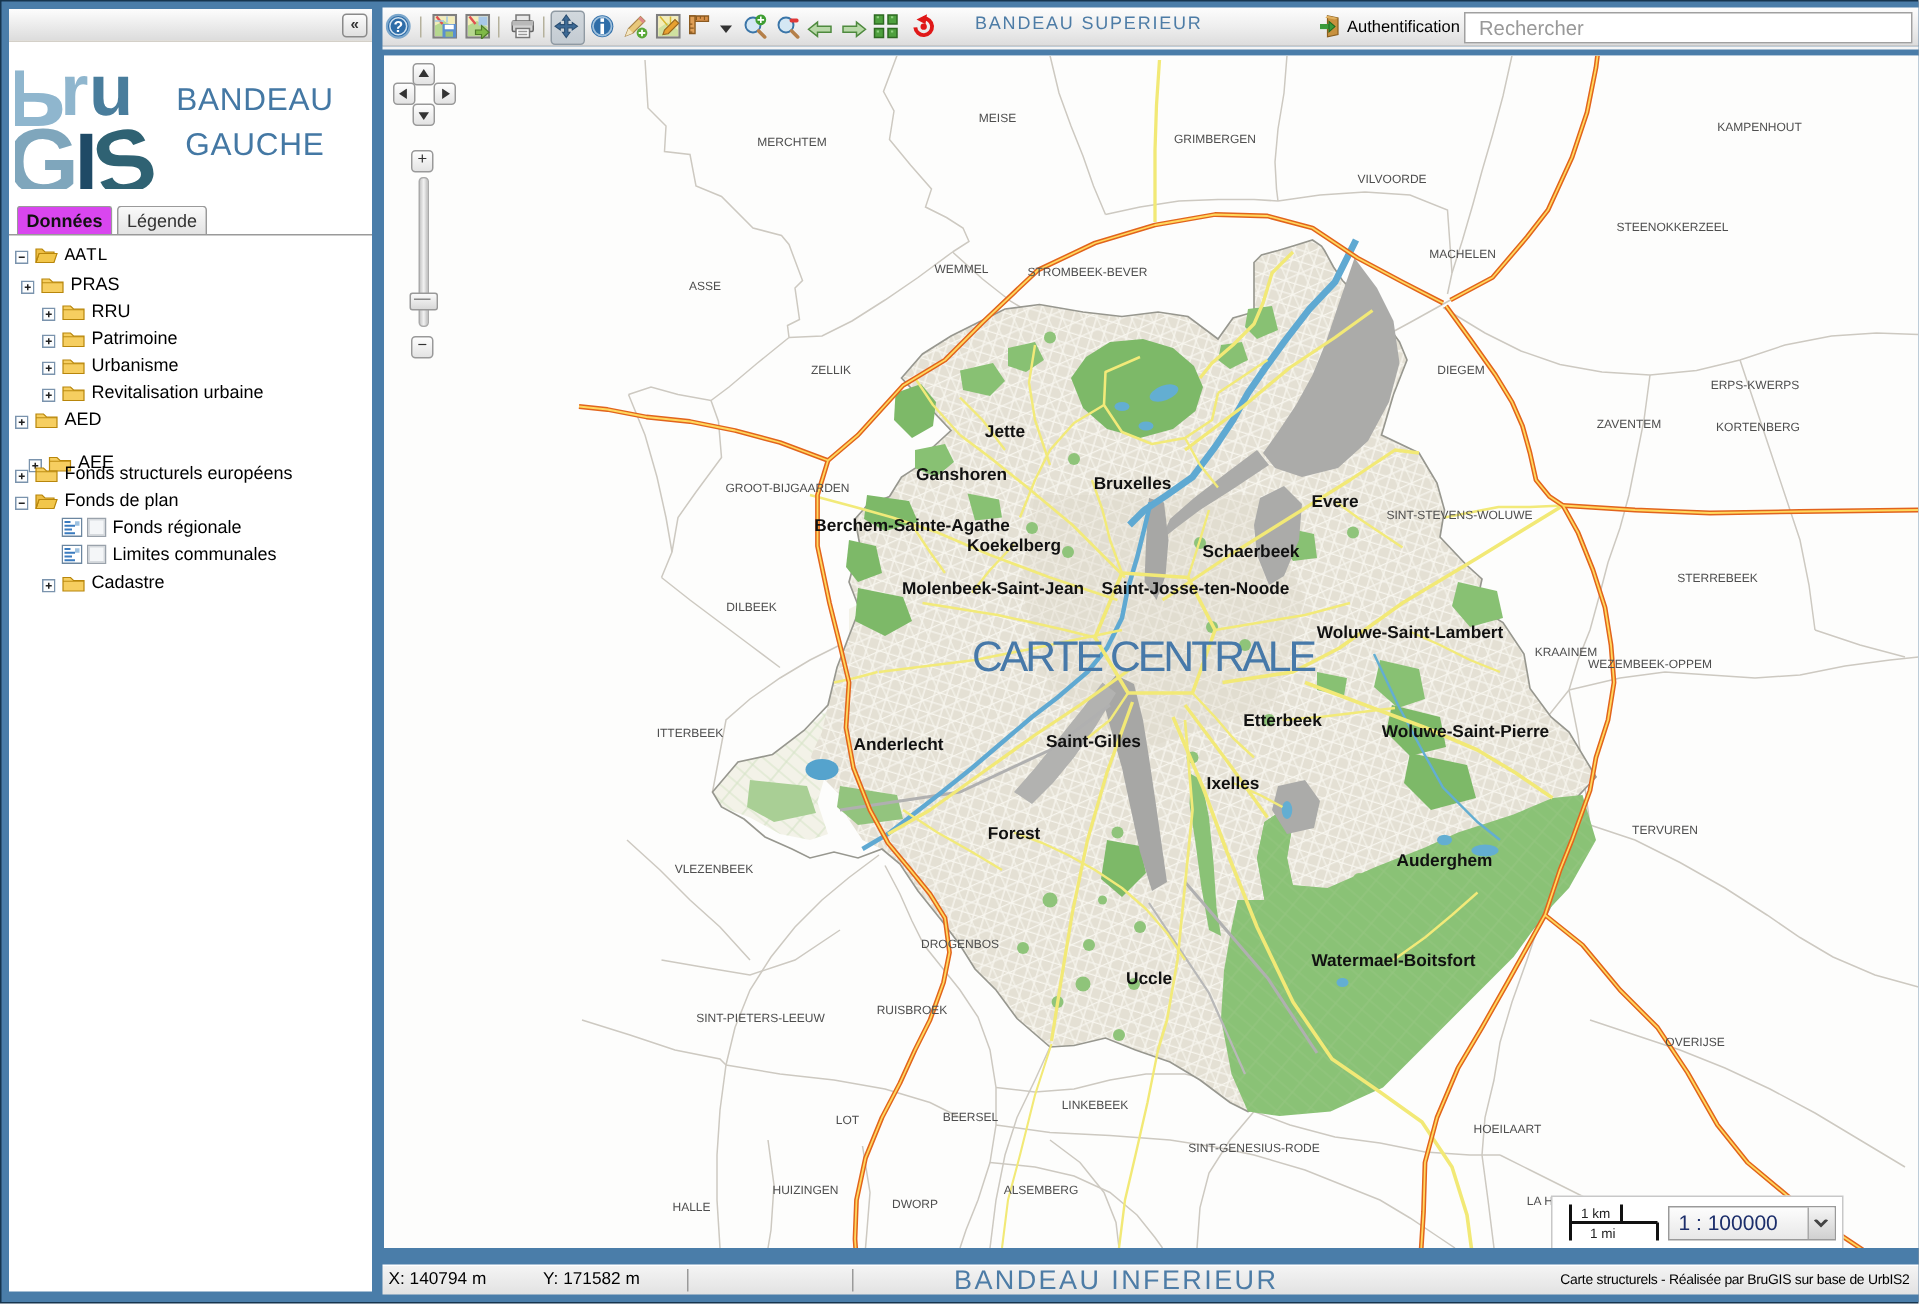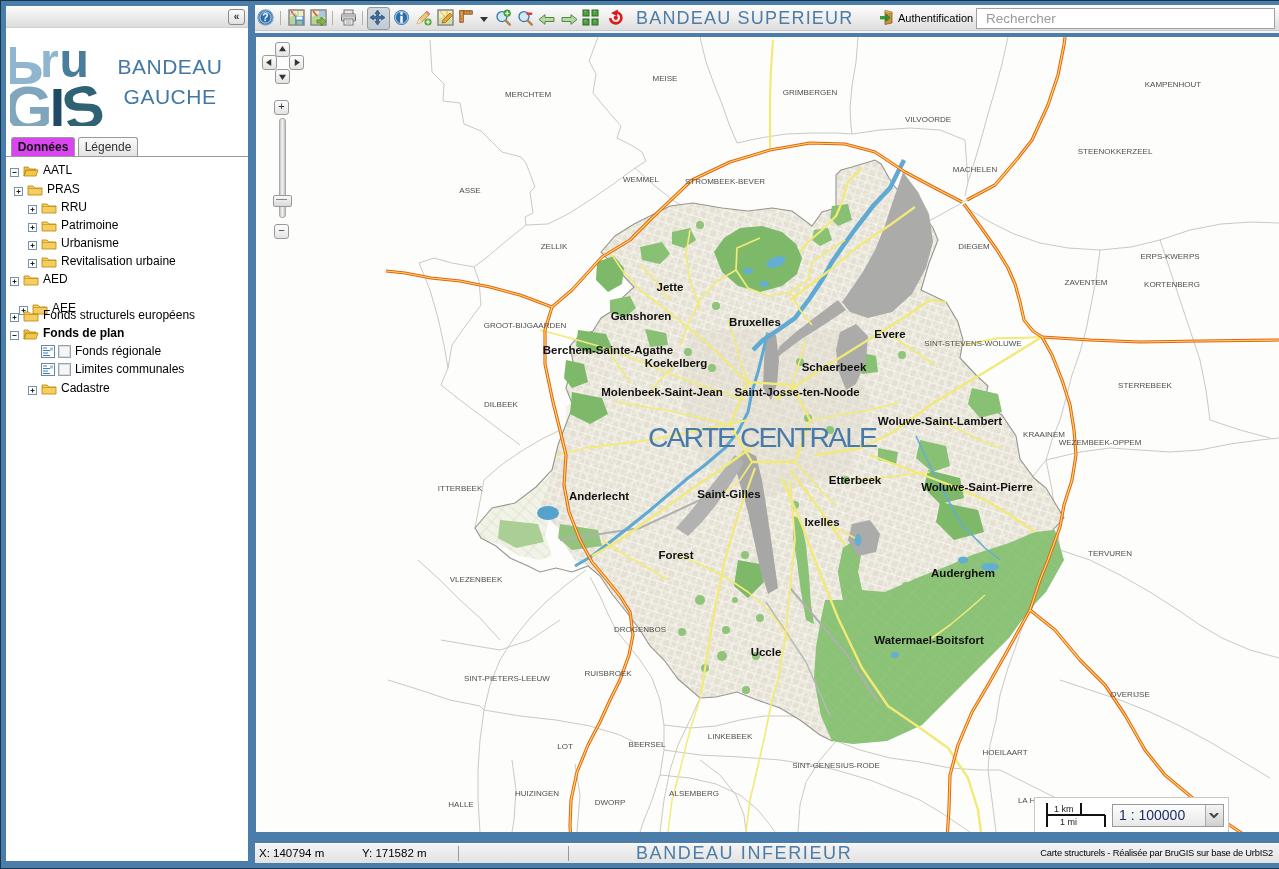--- a/index.html
+++ b/index.html
@@ -21,21 +21,21 @@
 #tree{position:absolute;left:0;top:153px;width:242px;bottom:0;font-size:12px;color:#000;}
 .trow{position:absolute;height:18px;line-height:18px;white-space:nowrap;}
 .trow svg{vertical-align:-3px;}
 .tlabel{margin-left:4px;}
 
 #toolbar{position:absolute;left:255px;top:5px;width:1024px;height:25px;background:linear-gradient(#fdfdfd,#ededed 55%,#dddddd);border-bottom:1px solid #c8c8c8;}
 #toolbar2{position:absolute;left:255px;top:31px;width:1024px;height:2px;background:#f5f5f5;}
 .ticon{position:absolute;top:4px;width:17px;height:17px;}
 .tsep{position:absolute;top:6px;width:1px;height:14px;background:#b5b19c;}
 #panbtn{position:absolute;left:112px;top:2px;width:21px;height:21px;border:1px solid #8f9aa3;border-radius:3px;background:linear-gradient(#d2d8dd,#c3cbd2);}
-#bsup{position:absolute;left:381px;top:3px;font-size:18px;color:#4d7ca6;letter-spacing:1.2px;}
+#bsup{position:absolute;left:395px;top:3px;font-size:12px;color:#4d7ca6;letter-spacing:1.2px;}
 #authic{position:absolute;left:622px;top:4px;width:17px;height:17px;}
 #authlbl{position:absolute;left:643px;top:7px;font-size:11px;color:#000;}
 #search{position:absolute;left:721px;top:3px;width:288px;height:19px;border:1px solid #a0a0a0;background:#fff;font-size:13.5px;color:#999;padding-left:9px;line-height:19px;}
 
 #map{position:absolute;left:256px;top:37px;width:1023px;height:795px;background:#fff;overflow:hidden;}
 
 #sbar{position:absolute;left:255px;top:843px;width:1024px;height:19px;background:linear-gradient(#f4f4f4,#e2e2e2);border-top:1px solid #fff;font-size:11.5px;color:#000;}
 #sbar .sep{position:absolute;top:2px;width:1px;height:15px;background:#9a9a9a;}
 #binf{position:absolute;left:381px;top:-1px;font-size:18px;color:#4d7ca6;letter-spacing:1.6px;}
 #sright{position:absolute;right:6px;top:4px;font-size:9.3px;letter-spacing:-0.2px;}
@@ -174,21 +174,21 @@
       <text x="48" y="82" font-size="50" fill="#2f6273" transform="rotate(-12 60 70)">S</text>
     </g>
   </svg>
   <div id="brand">BANDEAU<br>GAUCHE</div>
   <div id="tabs">
       <div class="tab" id="tab2">Légende</div>
       <div class="tab" id="tab1">Données</div>
     </div>
   <div id="tabline"></div>
   <div id="tree">
-   <div class="trow" style="left:4px;top:2px;"><svg width="9" height="9">
+   <div class="trow" style="left:4px;top:2px;font-family:Liberation Mono, monospace;"><svg width="9" height="9">
           <rect x="0.5" y="0.5" width="8" height="8" fill="#fcfdfe" stroke="#7a93ad"></rect>
           <path d="M2.5 4.5h4" stroke="#222" stroke-width="1"></path>
         </svg><svg width="16" height="13" style="margin-left:4px;">
           <path d="M1 12 L3 6 L15 6 L13 12 Z" fill="#F2C64A" stroke="#B8860B" stroke-width="0.8"></path>
           <path d="M1 12 L1 3 L5 3 L7 5 L13 5 L13 6 L3 6 Z" fill="#EDBE45" stroke="#B8860B" stroke-width="0.8"></path>
         </svg><span class="tlabel">AATL</span></div>
    <div class="trow" style="left:8px;top:21px;"><svg width="9" height="9">
           <rect x="0.5" y="0.5" width="8" height="8" fill="#fcfdfe" stroke="#7a93ad"></rect>
           <path d="M2.5 4.5h4M4.5 2.5v4" stroke="#222" stroke-width="1"></path>
         </svg><svg width="16" height="13" style="margin-left:4px;">
@@ -237,21 +237,21 @@
           <path d="M1 12 L1 3 L6 3 L8 5 L15 5 L15 12 Z" fill="#F6CE60" stroke="#B8860B" stroke-width="0.8"></path>
           <path d="M1 5.5 L15 5.5" stroke="#B8860B" stroke-width="0.6"></path>
         </svg><span class="tlabel">AEE</span></div>
    <div class="trow" style="left:4px;top:147px;"><svg width="9" height="9">
           <rect x="0.5" y="0.5" width="8" height="8" fill="#fcfdfe" stroke="#7a93ad"></rect>
           <path d="M2.5 4.5h4M4.5 2.5v4" stroke="#222" stroke-width="1"></path>
         </svg><svg width="16" height="13" style="margin-left:4px;">
           <path d="M1 12 L1 3 L6 3 L8 5 L15 5 L15 12 Z" fill="#F6CE60" stroke="#B8860B" stroke-width="0.8"></path>
           <path d="M1 5.5 L15 5.5" stroke="#B8860B" stroke-width="0.6"></path>
         </svg><span class="tlabel">Fonds structurels européens</span></div>
-   <div class="trow" style="left:4px;top:165px;font-weight:bold;"><svg width="9" height="9">
+   <div class="trow" style="left:4px;top:165px;"><svg width="9" height="9">
           <rect x="0.5" y="0.5" width="8" height="8" fill="#fcfdfe" stroke="#7a93ad"></rect>
           <path d="M2.5 4.5h4" stroke="#222" stroke-width="1"></path>
         </svg><svg width="16" height="13" style="margin-left:4px;">
           <path d="M1 12 L3 6 L15 6 L13 12 Z" fill="#F2C64A" stroke="#B8860B" stroke-width="0.8"></path>
           <path d="M1 12 L1 3 L5 3 L7 5 L13 5 L13 6 L3 6 Z" fill="#EDBE45" stroke="#B8860B" stroke-width="0.8"></path>
         </svg><span class="tlabel">Fonds de plan</span></div>
    <div class="trow" style="left:35px;top:183px;"><svg width="14" height="13">
           <rect x="0.5" y="0.5" width="13" height="12" fill="#fff" stroke="#6b86a0"></rect>
           <path d="M2 3h4M2 5.5h7M2 8h5M2 10.5h7" stroke="#3a7bbf" stroke-width="1.2"></path>
           <path d="M9 2.5h3v3h-3z" fill="#9fc2e0"></path>

